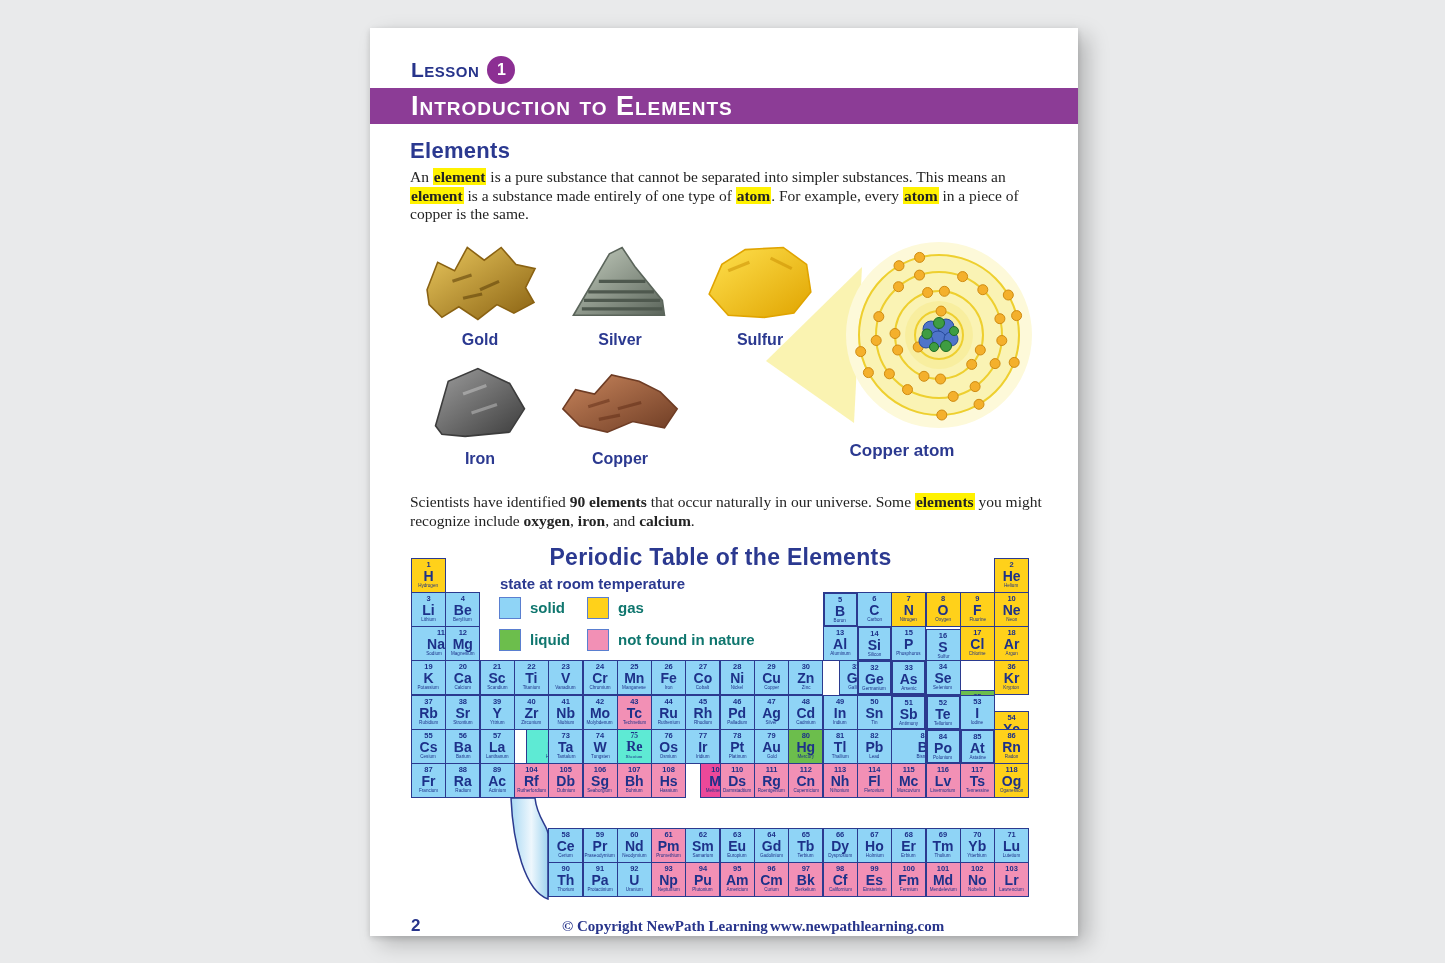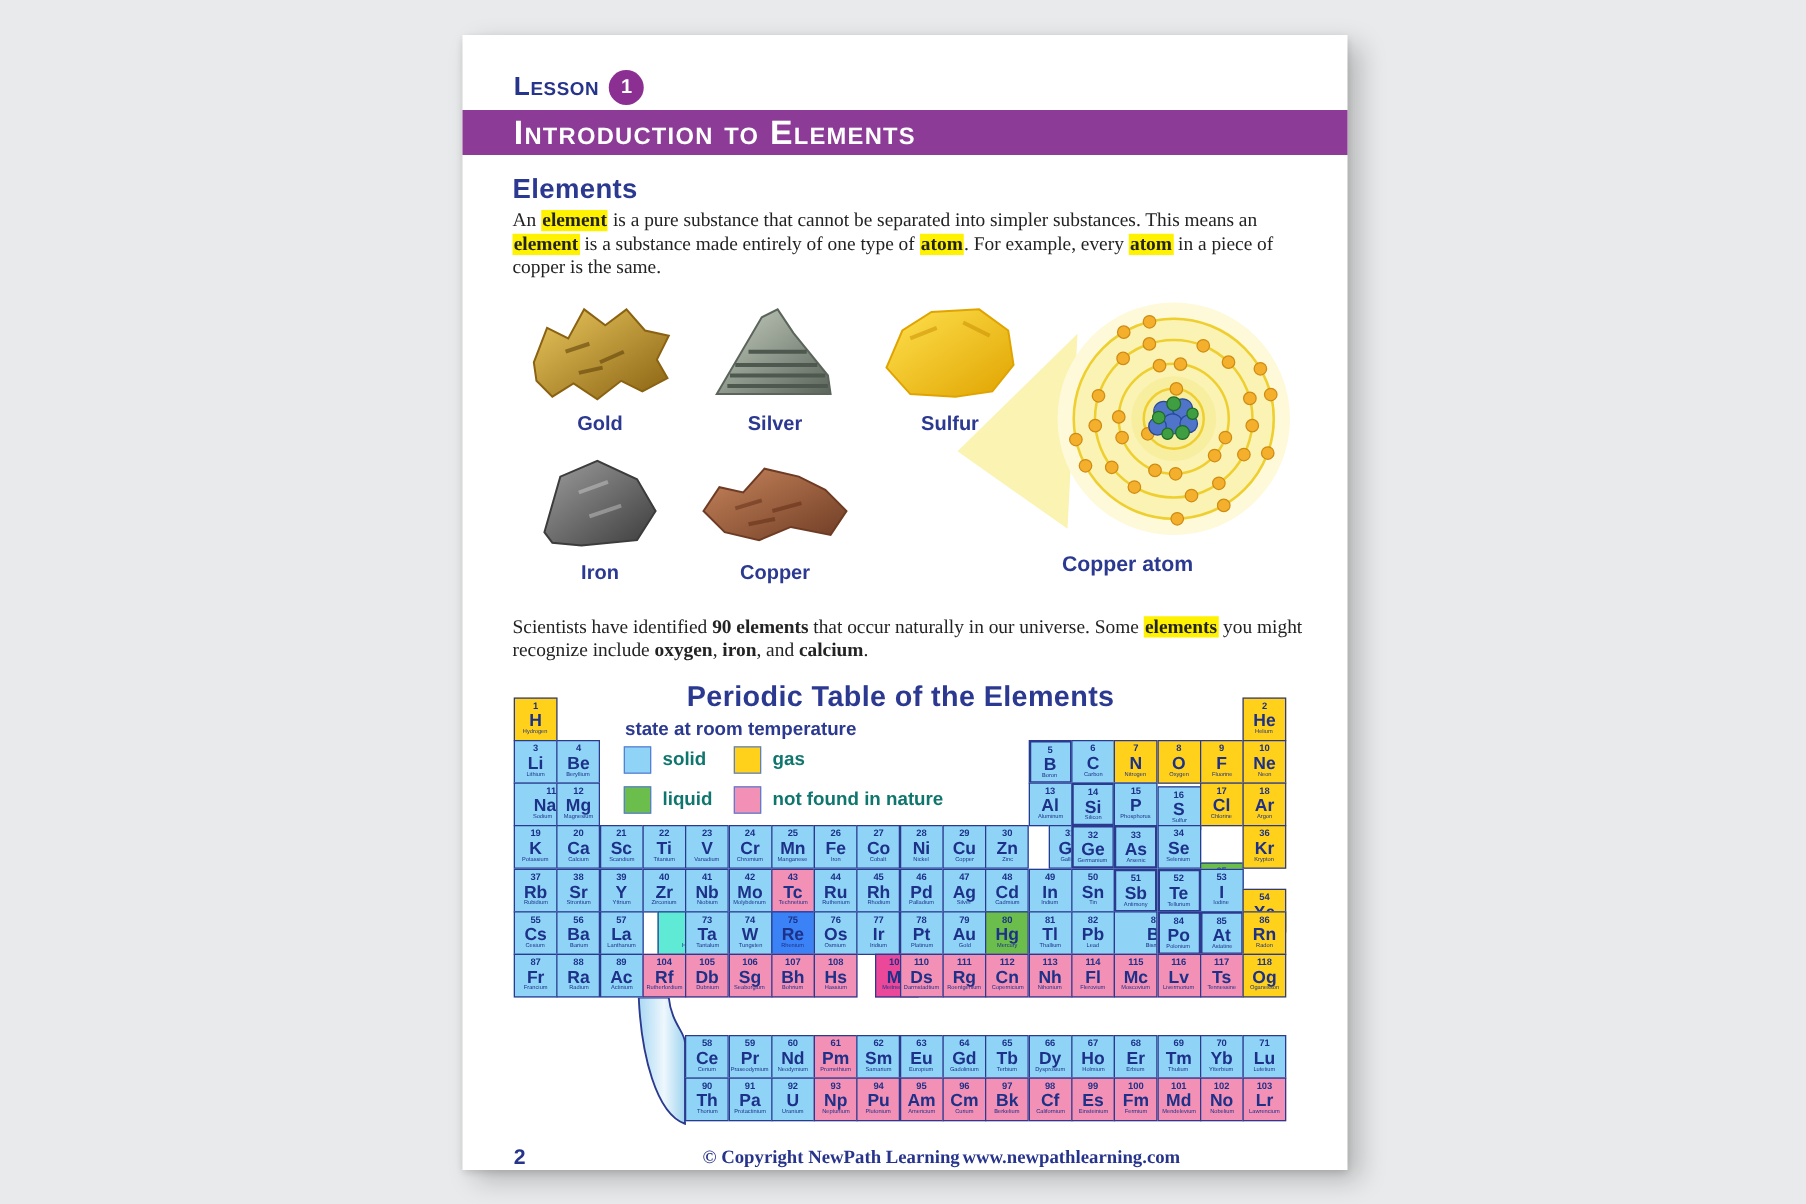--- a/index.html
+++ b/index.html
@@ -563,21 +563,21 @@
           <div class="cell" style="left: 137.2px; top: 183.5px; background: rgb(143, 212, 246);">
             <div class="num">73</div>
             <div class="sym">Ta</div>
             <div class="nm">Tantalum</div>
           </div>
           <div class="cell" style="left: 171.5px; top: 183.5px; background: rgb(143, 212, 246);">
             <div class="num">74</div>
             <div class="sym">W</div>
             <div class="nm">Tungsten</div>
           </div>
-          <div class="cell" style="left: 205.8px; top: 183.5px; background: #3b82f6;">
+          <div class="cell" style="left: 205.8px; top: 183.5px; background: #5eead4; font-family: Liberation Serif, serif;">
             <div class="num">75</div>
             <div class="sym">Re</div>
             <div class="nm">Rhenium</div>
           </div>
           <div class="cell" style="left: 240.1px; top: 183.5px; background: rgb(143, 212, 246);">
             <div class="num">76</div>
             <div class="sym">Os</div>
             <div class="nm">Osmium</div>
           </div>
           <div class="cell" style="left: 274.4px; top: 183.5px; background: rgb(143, 212, 246);">

